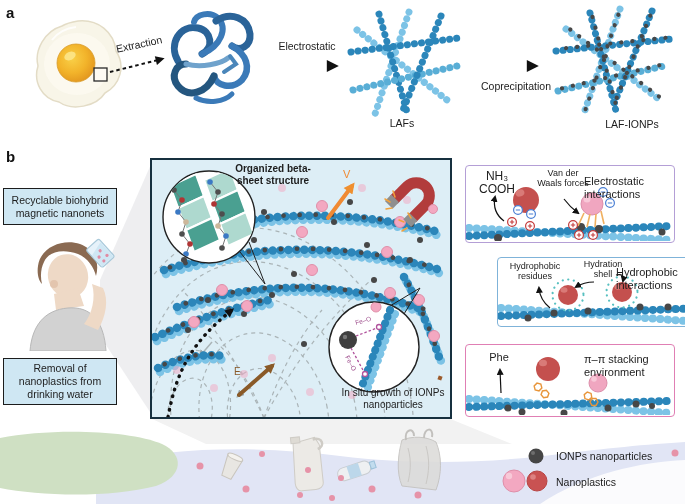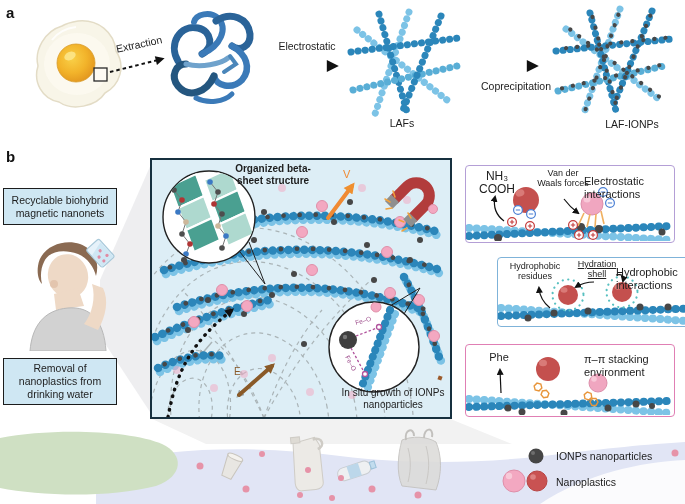--- a/index.html
+++ b/index.html
@@ -467,21 +467,21 @@
       <ellipse cx="120" cy="29" rx="3.5" ry="2.8" fill="#d97a77"></ellipse>
       <g fill="none" stroke="#57c0c0" stroke-width="2.2" stroke-linecap="round" stroke-dasharray="0.1 5.5">
         <circle cx="70" cy="37" r="15.5"></circle>
           <circle cx="124" cy="34" r="15.5"></circle>
       </g>
       <path d="M52,50 Q42,42 41,30" fill="none" stroke="#111" stroke-width="1.2" marker-end="url(#mT)"></path>
       <path d="M96,24 Q86,24 78,29" fill="none" stroke="#111" stroke-width="1.2" marker-end="url(#mT)"></path>
       <path d="M118,17 Q127,15 125,23" fill="none" stroke="#111" stroke-width="1.2" marker-end="url(#mT)"></path>
     </svg>
     <div class="abs ann" style="left:2px;top:3px;width:70px;">Hydrophobic residues</div>
-    <div class="abs ann" style="left:72px;top:1px;width:54px;text-decoration:underline;">Hydration shell</div>
+    <div class="abs ann" style="left:78px;top:1px;width:54px;">Hydration shell</div>
     <div class="abs ititle" style="left:118px;top:8px;width:88px;">Hydrophobic interactions</div>
   </div>
 
   <div class="abs ipanel" style="left:465px;top:344px;width:210px;height:73px;border:1.6px solid #e07fb4;">
     <svg class="abs" style="left:0;top:0" width="207" height="70" viewBox="0 0 207 70">
       <g fill="none" stroke-linecap="round" stroke-dasharray="0.1 7.5" stroke-width="8">
         <line x1="3" y1="54" x2="204" y2="68" stroke="#7cc3e6"></line>
         <line x1="3" y1="62" x2="204" y2="56" stroke="#2b86ba"></line>
       </g>
       <g fill="#474747">

